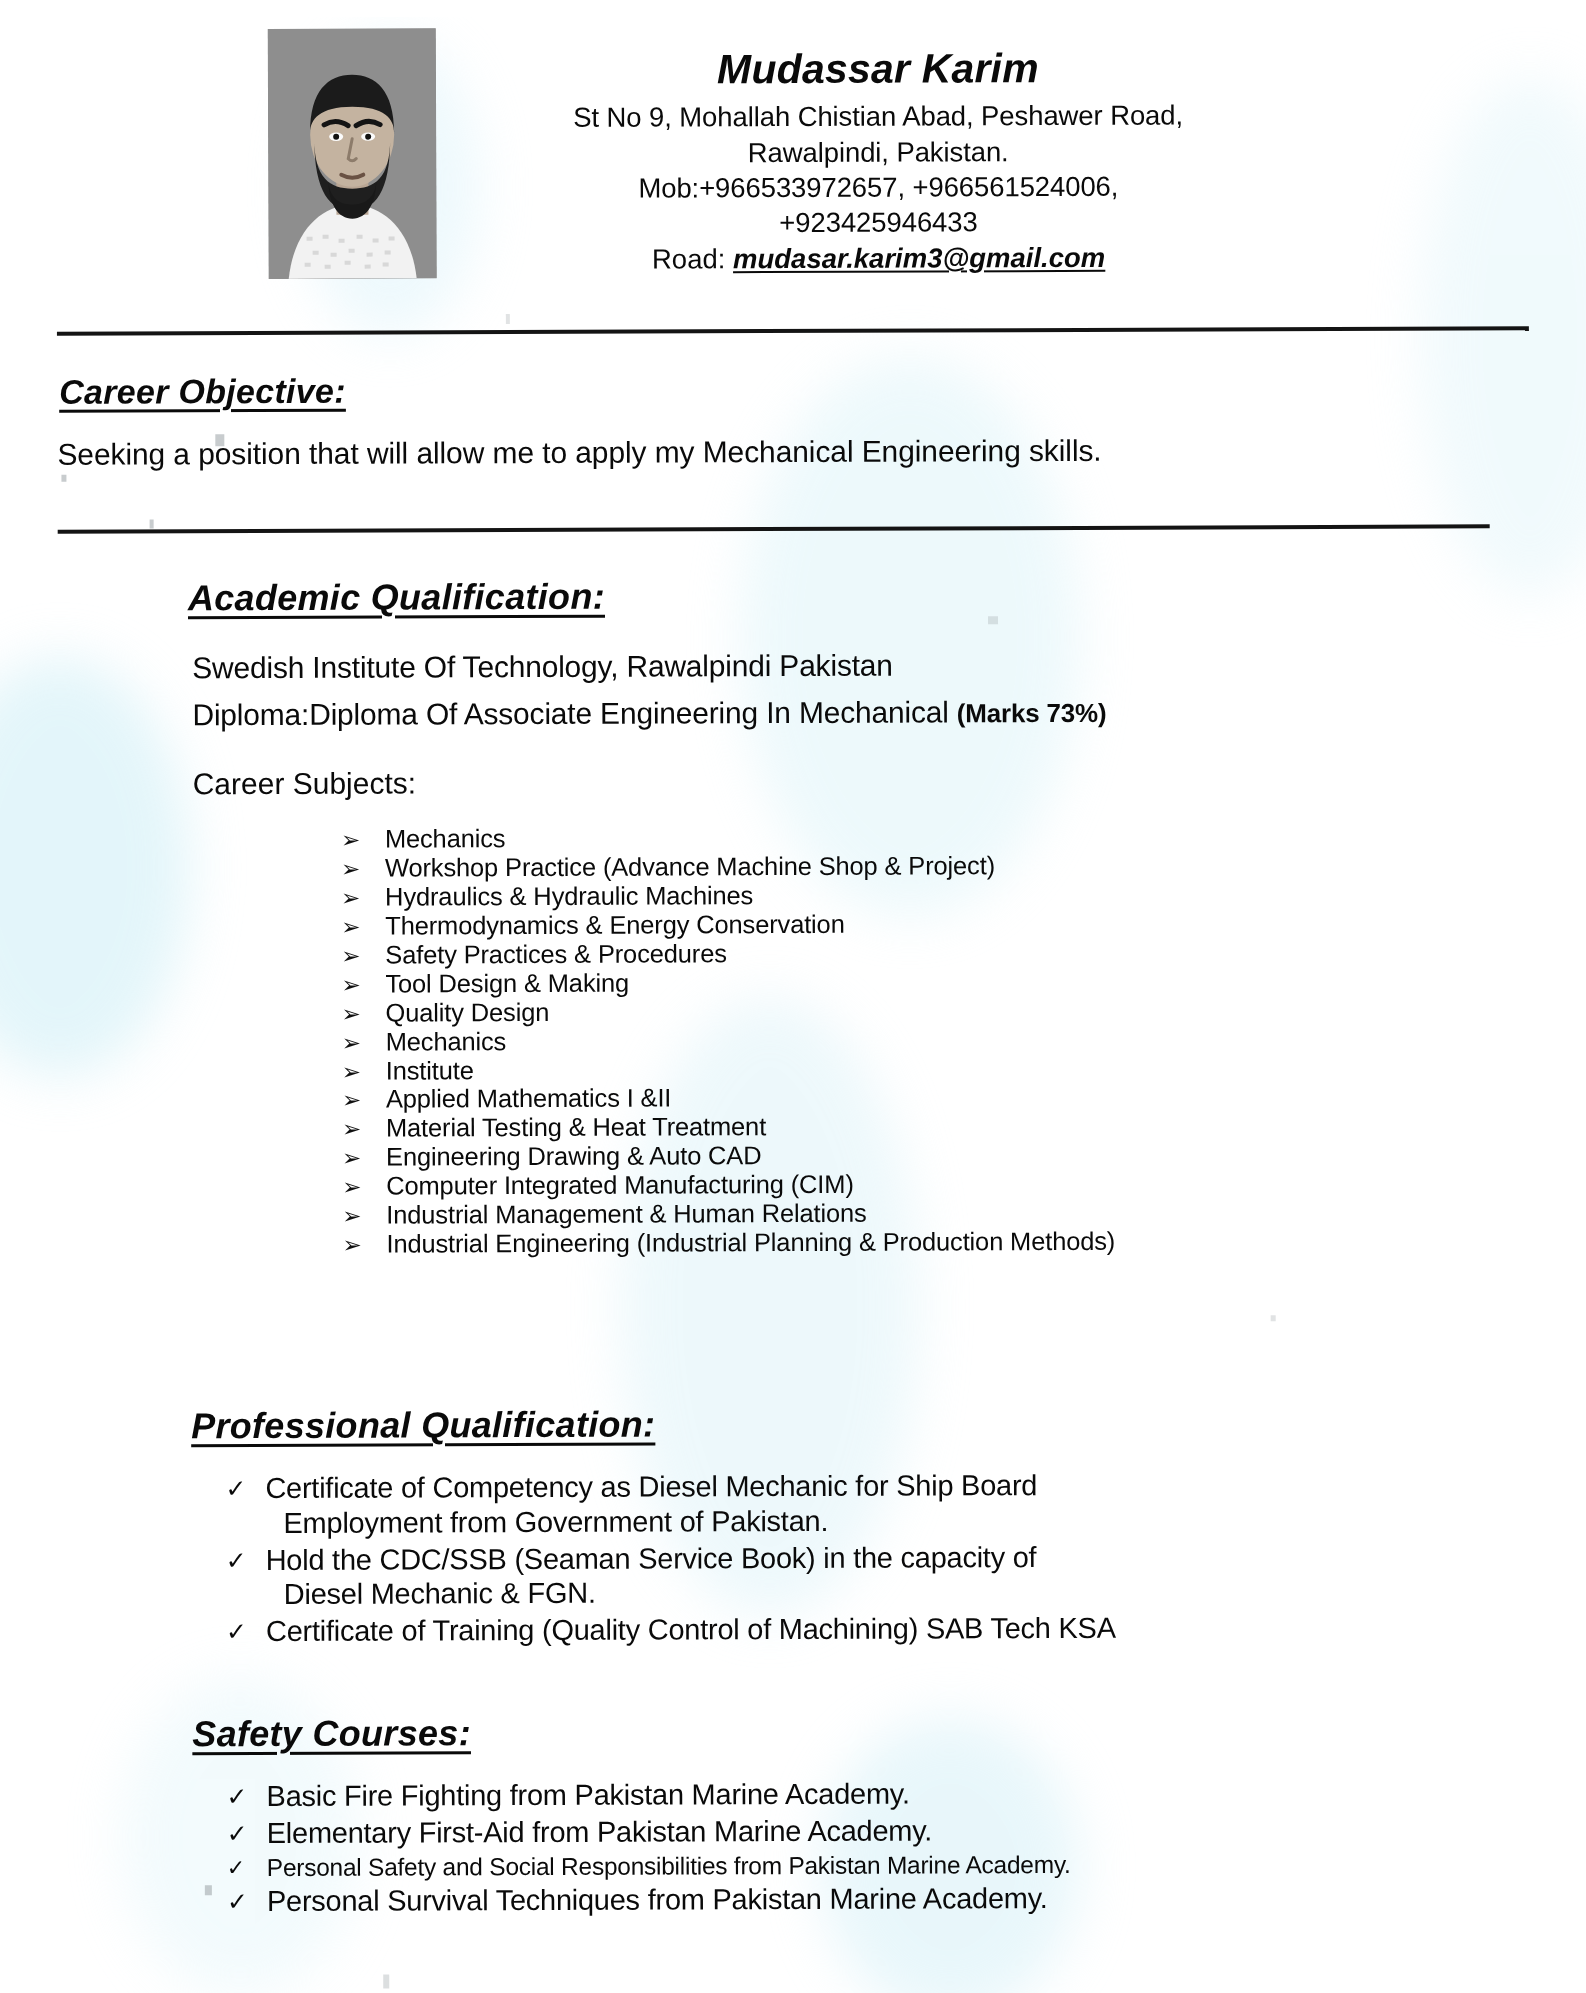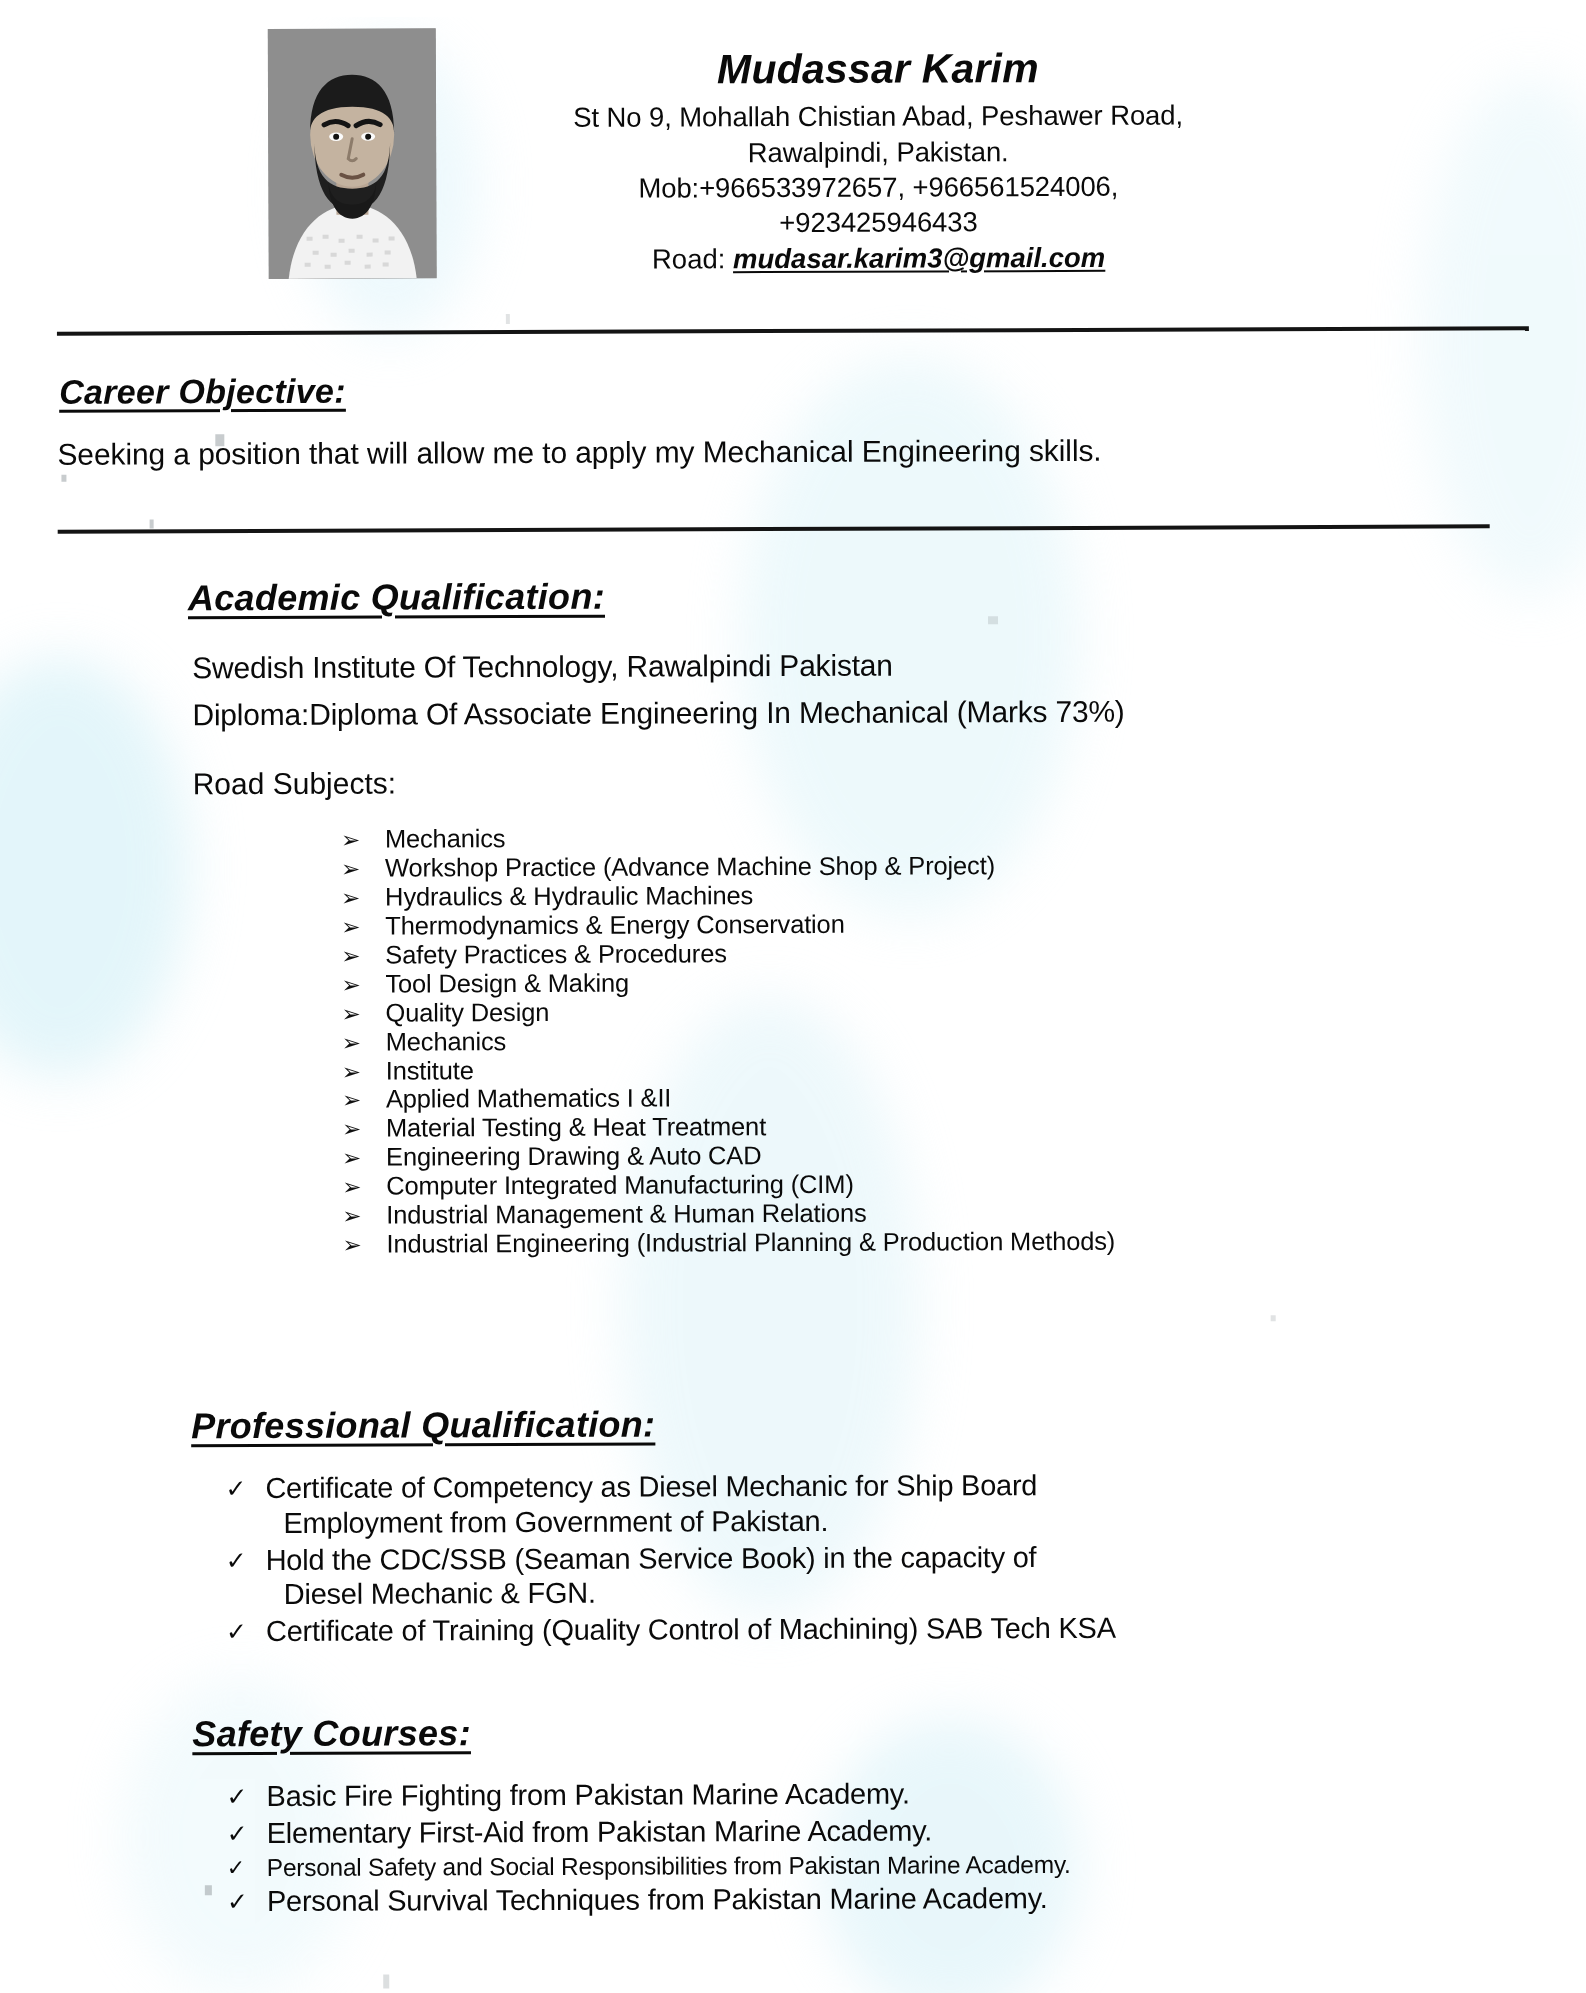--- a/index.html
+++ b/index.html
@@ -128,21 +128,21 @@
   }
   .edu-line {
     position: absolute;
     left: 192px;
     font-size: 30px;
     letter-spacing: -0.2px;
     white-space: nowrap;
   }
   .edu-school  { top: 632px; }
   .edu-diploma { top: 679px; }
-  .edu-marks   { font-size: 30px; font-weight: normal; }
+  .edu-marks   { font-size: 26px; font-weight: bold; }
   .major-label {
     position: absolute;
     left: 192px; top: 748px;
     font-size: 30px;
   }
 
   
   .subject-list {
     position: absolute;
     left: 340px; top: 806px;
@@ -276,21 +276,21 @@
 
     <div class="rule rule-top"></div>
     <div class="rule rule-bottom"></div>
 
     <div class="sec-heading h-career">Career Objective:</div>
     <div class="objective-text">Seeking a position that will allow me to apply my Mechanical Engineering skills.</div>
 
     <div class="sec-heading h-academic">Academic Qualification:</div>
     <div class="edu-line edu-school">Swedish Institute Of Technology, Rawalpindi Pakistan</div>
     <div class="edu-line edu-diploma"><span>Diploma:Diploma Of Associate Engineering In Mechanical</span> <span class="edu-marks">(Marks 73%)</span></div>
-    <div class="major-label">Road Subjects:</div>
+    <div class="major-label">Career Subjects:</div>
 
     <div class="subject-list">
       <div class="subject-item">
           <span class="arrow-bullet">➢</span>
           <span>Mechanics</span>
         </div>
       <div class="subject-item">
           <span class="arrow-bullet">➢</span>
           <span>Workshop Practice (Advance Machine Shop &amp; Project)</span>
         </div>

